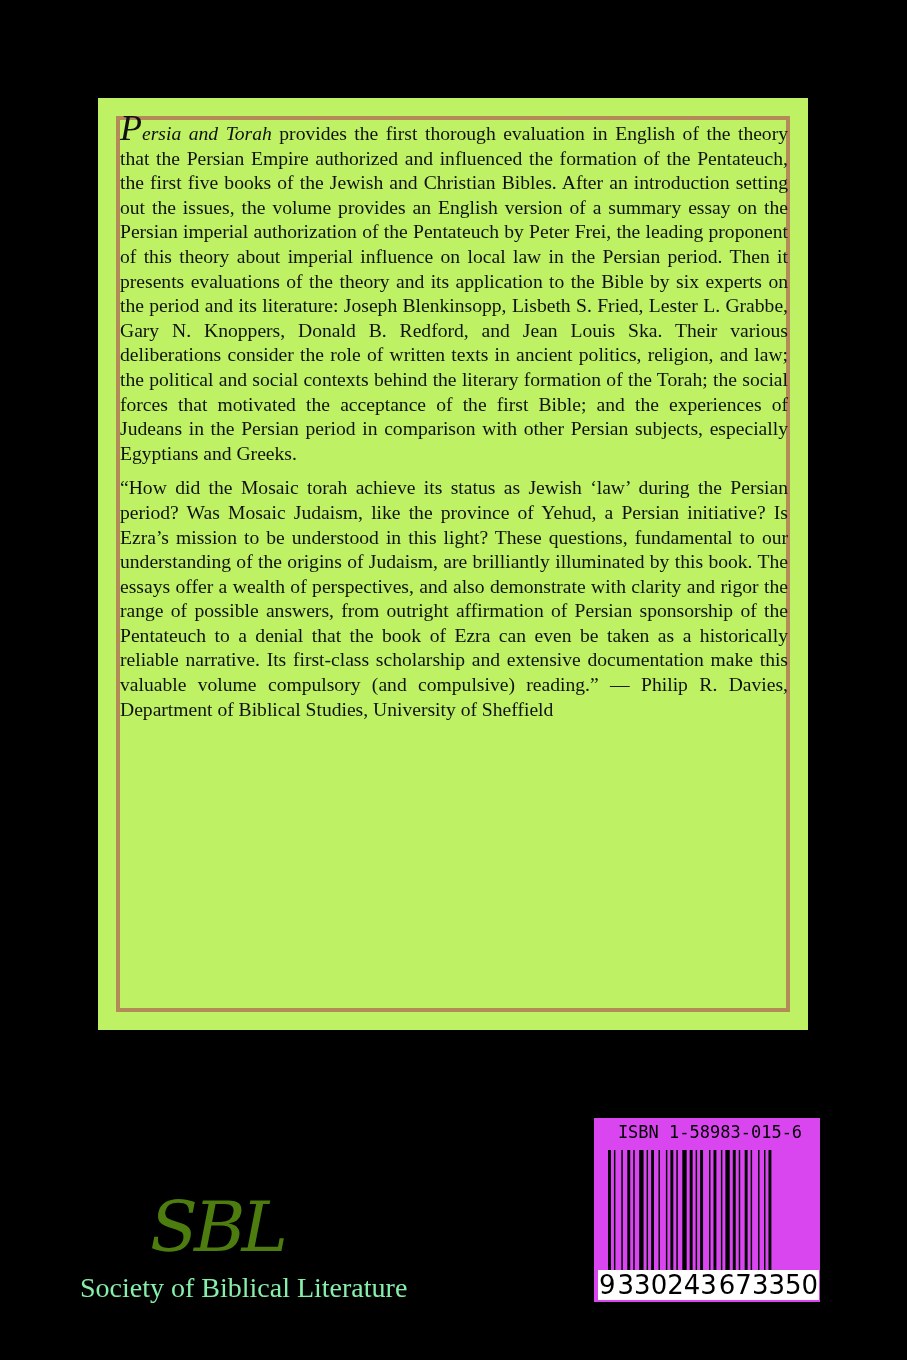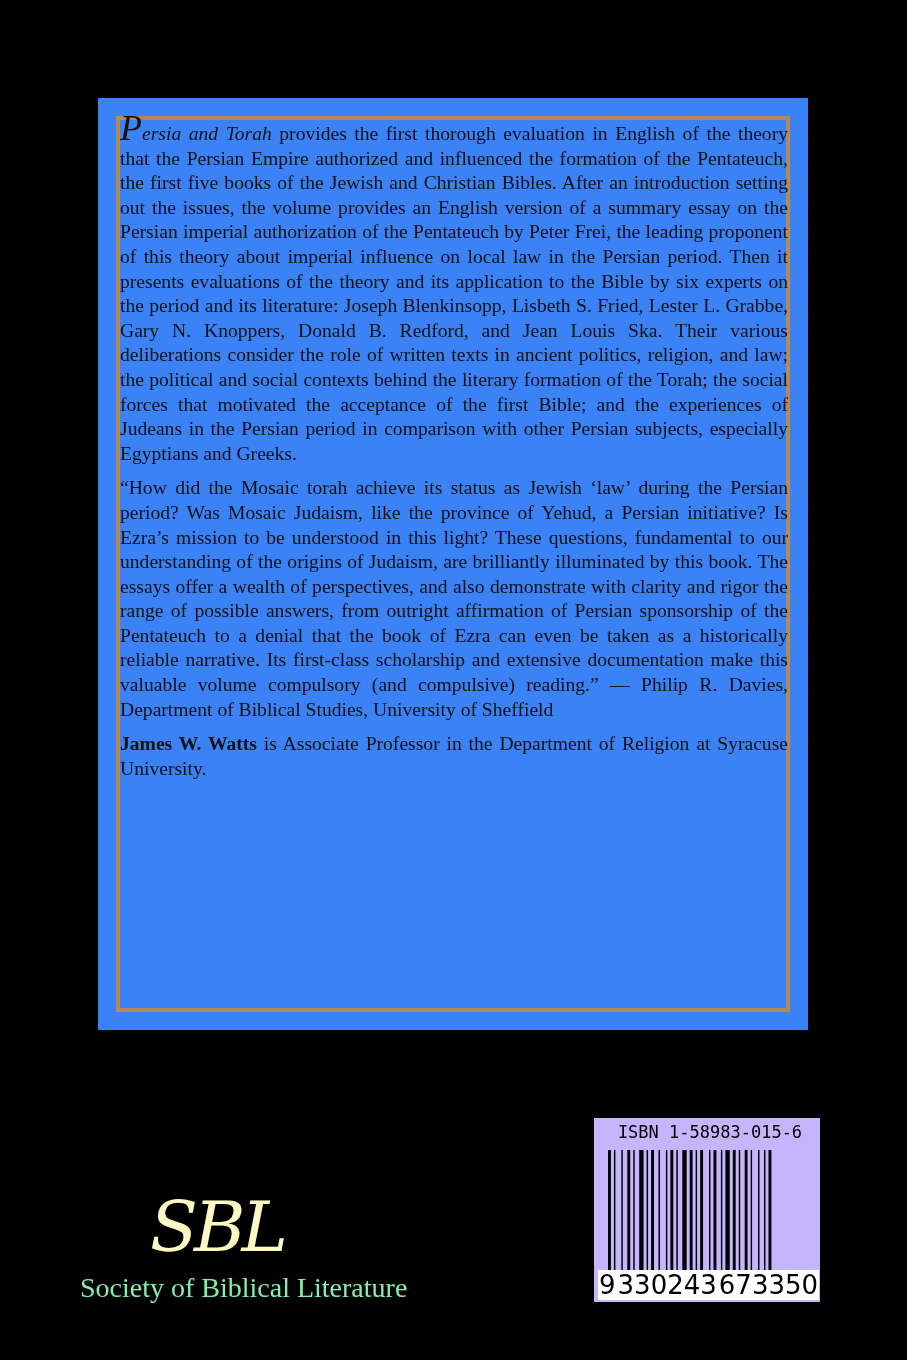--- a/index.html
+++ b/index.html
@@ -2,67 +2,66 @@
 <html><head>
 <meta charset="utf-8">
 <style>
   html, body { margin: 0; padding: 0; }
   body {
     width: 907px; height: 1360px; background: #000; position: relative; overflow: hidden;
     font-family: "Liberation Serif", "DejaVu Serif", serif;
   }
   .panel {
     position: absolute; left: 98px; top: 98px; width: 710px; height: 932px;
-    background: #3b82f6; box-sizing: border-box;
+    background: #bef264; box-sizing: border-box;
   }
   .frame {
     position: absolute; left: 18px; top: 18px; right: 18px; bottom: 18px;
     border: 4px solid #b38a58; box-sizing: border-box;
   }
   .content {
     position: absolute; left: 22px; top: 20px; right: 20px;
     color: #111; font-size: 19.6px; line-height: 24.6px; text-align: justify;
   }
   .content p { margin: 0 0 10px 0; }
   .dropcap { font-style: italic; font-size: 36px; line-height: 20px; }
   .ital { font-style: italic; }
   .bold { font-weight: bold; }
   .barcode {
     position: absolute; left: 594px; top: 1118px; width: 226px; height: 184px;
-    background: #c4b5fd; box-sizing: border-box;
+    background: #d946ef; box-sizing: border-box;
   }
   .isbn-text {
     position: absolute; left: 12px; top: 4px; right: 6px; text-align: center;
     font-family: "DejaVu Sans Mono", monospace; font-size: 17px; color: #000;
   }
   .bars { position: absolute; left: 10px; top: 32px; width: 212px; height: 140px; }
   .ean-text {
     position: absolute; left: 4px; bottom: 2px; right: 4px;
     font-family: "DejaVu Sans", sans-serif; font-size: 26px; color: #000;
     display: flex; justify-content: space-between; background: transparent;
   }
   .ean-text span { background: #fff; padding: 0 1px; }
   .sbl-logo {
-    position: absolute; left: 150px; top: 1186px; color: #fef9c3;
+    position: absolute; left: 150px; top: 1186px; color: #4d7c0f;
     font-family: "DejaVu Serif", serif; font-style: italic; font-size: 70px; letter-spacing: -4px;
   }
   .sbl-name {
     position: absolute; left: 80px; top: 1272px; color: #86efac;
     font-family: "Liberation Serif", serif; font-size: 28px;
   }
 </style>
 </head>
 <body>
 
 <div class="panel">
   <div class="frame"></div>
   <div class="content">
     <p><span class="dropcap">P</span><span class="ital">ersia and Torah</span><span> provides the first thorough evaluation in English of the theory that the Persian Empire authorized and influenced the formation of the Pentateuch, the first five books of the Jewish and Christian Bibles. After an introduction setting out the issues, the volume provides an English version of a summary essay on the Persian imperial authorization of the Pentateuch by Peter Frei, the leading proponent of this theory about imperial influence on local law in the Persian period. Then it presents evaluations of the theory and its application to the Bible by six experts on the period and its literature: Joseph Blenkinsopp, Lisbeth S. Fried, Lester L. Grabbe, Gary N. Knoppers, Donald B. Redford, and Jean Louis Ska. Their various deliberations consider the role of written texts in ancient politics, religion, and law; the political and social contexts behind the literary formation of the Torah; the social forces that motivated the acceptance of the first Bible; and the experiences of Judeans in the Persian period in comparison with other Persian subjects, especially Egyptians and Greeks.</span></p>
     <p>“How did the Mosaic torah achieve its status as Jewish ‘law’ during the Persian period? Was Mosaic Judaism, like the province of Yehud, a Persian initiative? Is Ezra’s mission to be understood in this light? These questions, fundamental to our understanding of the origins of Judaism, are brilliantly illuminated by this book. The essays offer a wealth of perspectives, and also demonstrate with clarity and rigor the range of possible answers, from outright affirmation of Persian sponsorship of the Pentateuch to a denial that the book of Ezra can even be taken as a historically reliable narrative. Its first-class scholarship and extensive documentation make this valuable volume compulsory (and compulsive) reading.” — Philip R. Davies, Department of Biblical Studies, University of Sheffield</p>
-    <p><span class="bold">James W. Watts</span><span> is Associate Professor in the Department of Religion at Syracuse University.</span></p>
   </div>
 </div>
 
 <div class="barcode">
   <div class="isbn-text">ISBN 1-58983-015-6</div>
   <svg class="bars" id="bars" viewBox="0 0 212 140" preserveAspectRatio="none">
       <rect x="4" y="0" width="2.9" height="140" fill="#000"></rect>
       <rect x="9.95" y="0" width="1.45" height="140" fill="#000"></rect>
       <rect x="17.349999999999998" y="0" width="1.45" height="140" fill="#000"></rect>
       <rect x="23.299999999999997" y="0" width="2.9" height="140" fill="#000"></rect>

